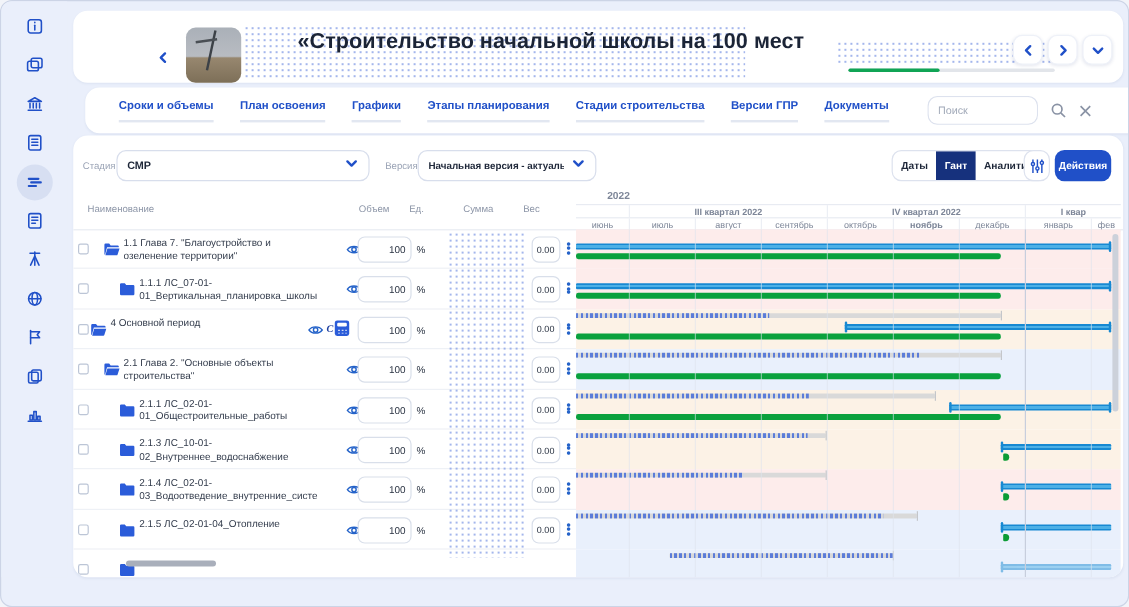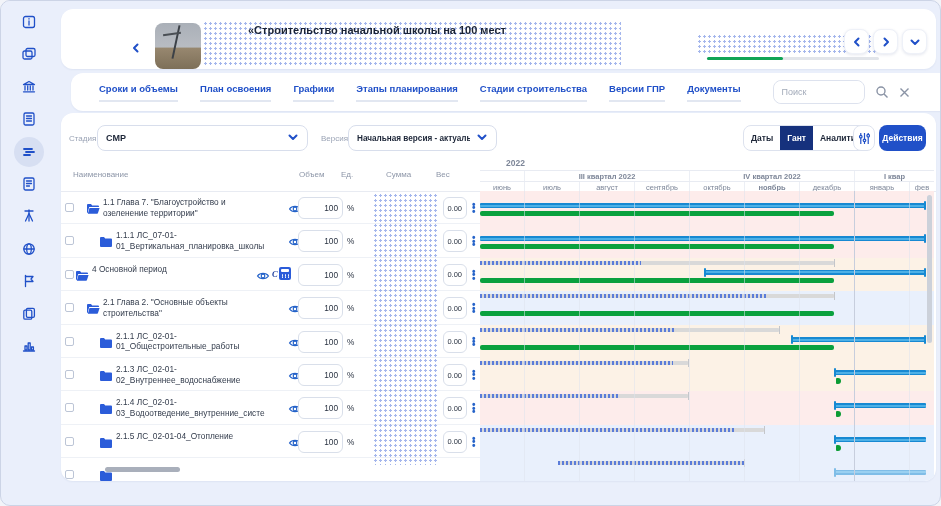--- a/index.html
+++ b/index.html
@@ -14,21 +14,21 @@
   .tabsbar { left:70px; top:72px; width:883px; height:38px; display:flex; align-items:center; padding:0 0 0 28px; }
   .main { left:60px; top:112px; width:875px; height:368px; overflow:hidden; }
   .chev svg { width:12px; height:12px; stroke:#2050c8; stroke-width:2; fill:none; stroke-linecap:round; stroke-linejoin:round; }
   .navbtn { position:absolute; top:20px; width:25px; height:25px; background:#fff; border:1px solid #eef1f8; border-radius:8px; box-shadow:0 1px 3px rgba(40,60,120,.12); display:flex; align-items:center; justify-content:center; cursor:pointer; }
   .collapse { position:absolute; left:64px; top:28px; width:22px; height:22px; display:flex; align-items:center; justify-content:center; cursor:pointer; }
   .thumb { position:absolute; left:94px; top:14px; width:46px; height:46px; border-radius:8px; overflow:hidden;
            background:linear-gradient(180deg,#aab0b8 0%,#b8bcc2 52%,#97876f 55%,#7d6f58 100%); }
   .thumb:before { content:""; position:absolute; left:20px; top:2px; width:2px; height:34px; background:#3c4147; transform:rotate(12deg); }
   .thumb:after { content:""; position:absolute; left:8px; top:10px; width:18px; height:2px; background:#4a4f55; transform:rotate(-8deg); }
   .skel { background-image:radial-gradient(circle,#7d97e4 1px,rgba(0,0,0,0) 1.15px); background-size:5px 5px; opacity:.7; }
-  .title { position:absolute; left:187px; top:15px; font-size:11px; font-weight:bold; color:#1b2436; z-index:2; white-space:nowrap; }
+  .title { position:absolute; left:187px; top:15px; font-size:18px; font-weight:bold; color:#1b2436; z-index:2; white-space:nowrap; }
   .progress-track { position:absolute; left:646px; top:48px; width:172px; height:3px; background:#e2e5ea; border-radius:2px; z-index:2; }
   .progress-fill { height:3px; background:#10a455; border-radius:2px; }
   .tab { font-size:9.5px; font-weight:bold; color:#2050c8; padding-bottom:6px; border-bottom:2px solid #e2e7f1; margin-right:22px; white-space:nowrap; cursor:pointer; }
   .search-box { position:relative; margin-left:10px; width:92px; height:24px; border:1px solid #dde2ee; border-radius:8px; }
   .search-box input { width:100%; height:100%; border:0; outline:0; border-radius:8px; padding:0 8px; font-size:9px; color:#333; }
   .search-box input::placeholder { color:#a2aab9; }
   .sicon { margin-left:10px; cursor:pointer; display:flex; align-items:center; }
   .lbl { position:absolute; font-size:8px; color:#9aa3b5; }
   .select { position:absolute; height:26px; border:1px solid #d8deec; border-radius:8px; background:#fff; display:flex; align-items:center; padding:0 8px; cursor:pointer; }
   .select .val { font-size:9px; font-weight:bold; color:#1d2638; white-space:nowrap; overflow:hidden; }
@@ -358,21 +358,21 @@
           <div class="inbox" style="left:237px;top:6px;width:45px;height:22px;">100</div>
           <div class="unit" style="left:286px;top:12px;">%</div>
           <div class="inbox" style="left:382px;top:6px;width:24px;height:22px;font-size:7.5px;">0.00</div>
           <div class="dots" style="left:411px;top:12px;">•<br>•<br>•</div>
         </div>
         <div class="t-row" style="top: 245px;">
           <div class="cb"></div>
           <div class="folder" style="left:38px"><svg viewBox="0 0 14 12">
               <path d="M1 2 a1 1 0 0 1 1-1 h3 l1.2 1.5 H12 a1 1 0 0 1 1 1 V10 a1 1 0 0 1-1 1 H2 a1 1 0 0 1-1-1 Z"></path>
             </svg></div>
-          <div class="tname" style="left:55px">2.1.3 ЛС_02-01-02_Внутреннее_водоснабжение</div>
+          <div class="tname" style="left:55px">2.1.3 ЛС_10-01-02_Внутреннее_водоснабжение</div>
           <div class="eye" style="left:227px"><svg viewBox="0 0 14 12">
               <path d="M1.5 6 C4 2.5 10 2.5 12.5 6 C10 9.5 4 9.5 1.5 6 Z"></path>
               <circle cx="7" cy="6" r="1.8"></circle>
             </svg></div>
           <div class="inbox" style="left:237px;top:6px;width:45px;height:22px;">100</div>
           <div class="unit" style="left:286px;top:12px;">%</div>
           <div class="inbox" style="left:382px;top:6px;width:24px;height:22px;font-size:7.5px;">0.00</div>
           <div class="dots" style="left:411px;top:12px;">•<br>•<br>•</div>
         </div>
         <div class="t-row" style="top: 278.4px;">

